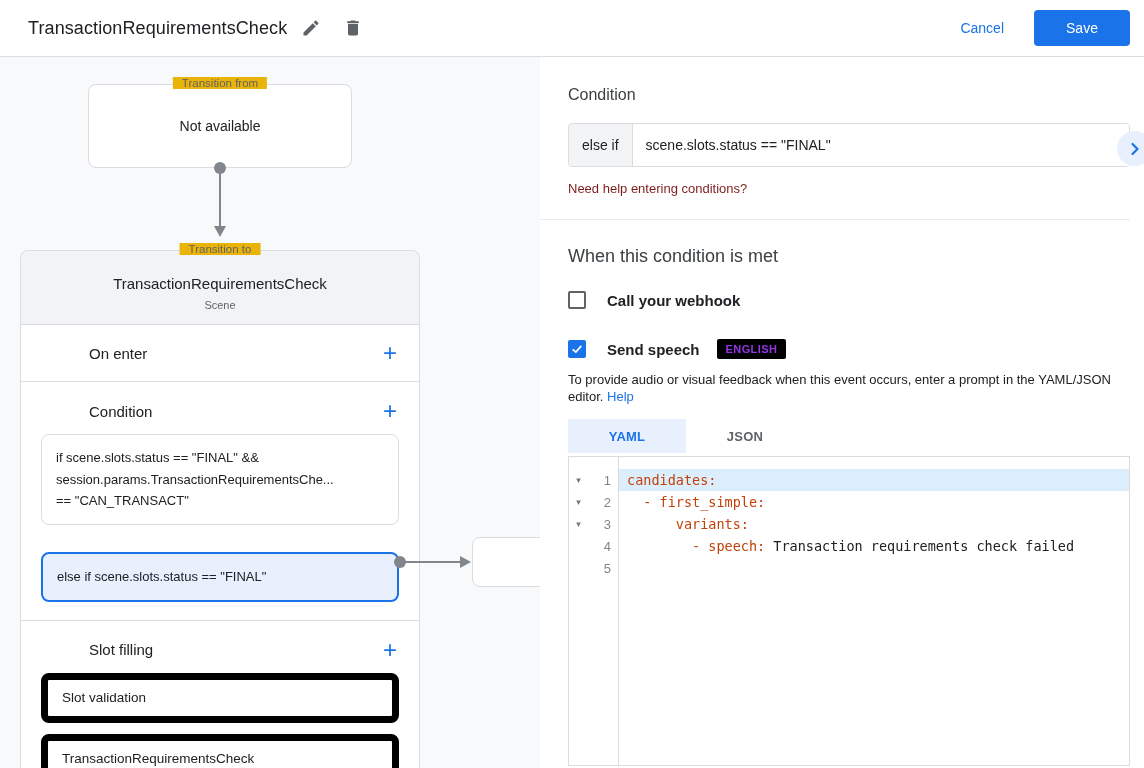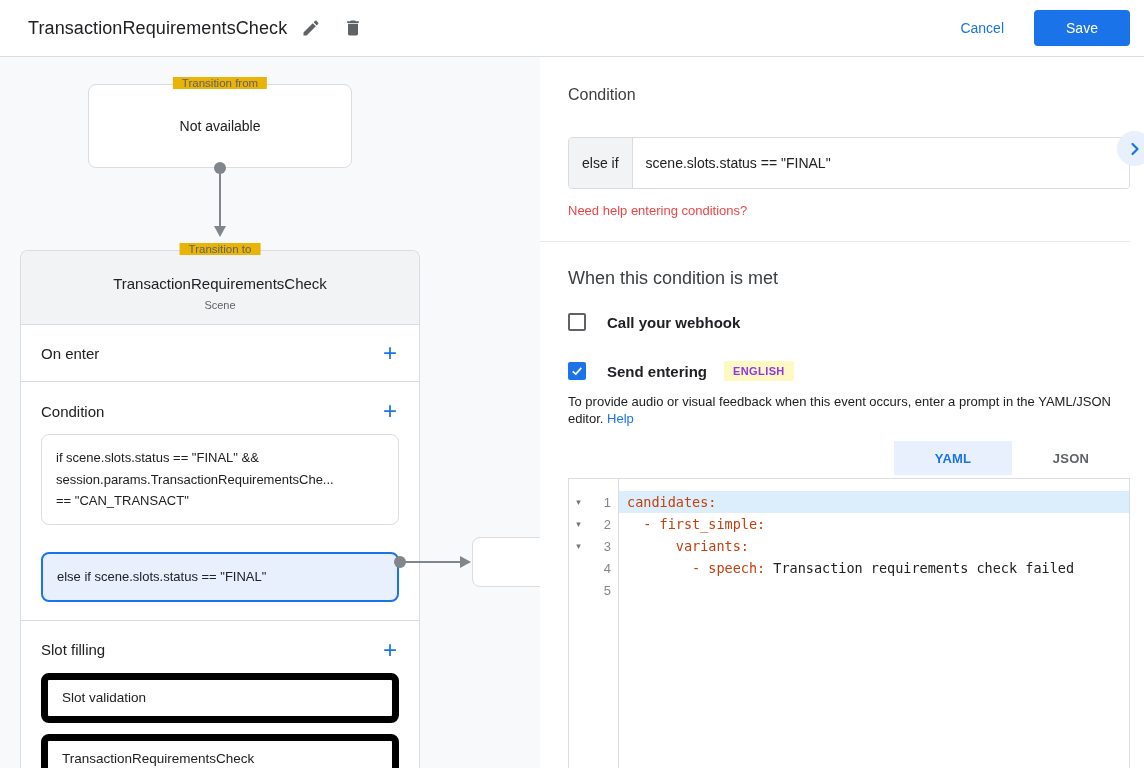--- a/index.html
+++ b/index.html
@@ -33,62 +33,62 @@
   .diagram-svg { position:absolute; left:0; top:0; width:540px; height:711px; z-index:3; pointer-events:none; }
 
   .scene-card { position:absolute; left:20px; top:193px; width:400px; height:518px; background:#fff;
                 border:1px solid #dadce0; border-bottom:none; border-radius:8px 8px 0 0; z-index:1; }
   .scene-header { background:#f1f3f4; border-bottom:1px solid #dadce0; border-radius:8px 8px 0 0;
                   text-align:center; padding:24px 16px 13px; }
   .scene-name { font-size:15px; color:#202124; }
   .scene-type { font-size:11px; color:#5f6368; margin-top:7px; }
   .card-row { display:flex; align-items:center; justify-content:space-between; height:57px;
               padding:0 20px; border-bottom:1px solid #dadce0; }
-  .row-label { font-size:15px; color:#202124; }
+  .row-label { font-size:15px; color:#202124;margin-left:48px; }
   .plus { color:#1a73e8; font-size:24px; font-weight:300; line-height:20px; cursor:pointer;
           background:none; border:none; padding:0 2px; }
   .card-section { padding:13px 20px 18px; border-bottom:1px solid #dadce0; }
   .section-head { display:flex; align-items:center; justify-content:space-between; height:32px; }
   .cond-box { background:#fff; border:1px solid #dadce0; border-radius:8px; padding:12px 14px;
               font-size:13px; line-height:21.5px; color:#202124; margin-top:7px; cursor:pointer; }
   .cond-box.selected { background:#e8f0fe; border:2px solid #1a73e8; margin-top:27px;
                        padding:0 14px; height:50px; display:flex; align-items:center; }
   .slot-box { background:#fff; border:7px solid #000000; border-radius:8px; height:50px; margin-top:7px;
               display:flex; align-items:center; padding:0 14px; font-size:13.5px; cursor:pointer; }
   .slot-box + .slot-box { margin-top:11px; }
   .target-box { position:absolute; left:472px; top:480px; width:110px; height:50px; background:#fff;
                 border:1px solid #dadce0; border-radius:8px; z-index:2; }
 
   
   .panel { position:relative; flex:1; background:#fff; overflow:hidden; padding:0 0 0 28px; }
   .panel-inner { width:562px; }
   .panel-h1 { font-size:16px; color:#3c4043; padding-top:29px; }
   .expand-btn { position:absolute; top:74px; right:-8px; width:35px; height:35px; border-radius:50%;
                 background:#e8f0fe; border:none; cursor:pointer; display:flex; align-items:center; justify-content:center; }
-  .cond-input-group { display:flex; margin-top:33px; border:1px solid #dadce0; border-radius:4px;
-                      height:52px; overflow:hidden; background:#fff; }
+  .cond-input-group { display:flex; margin-top:19px; border:1px solid #dadce0; border-radius:4px;
+                      height:44px; overflow:hidden; background:#fff; }
   .cond-prefix { background:#f1f3f4; border-right:1px solid #dadce0; display:flex; align-items:center;
                  padding:0 13px; font-size:14px; color:#202124; }
   .cond-input { flex:1; border:none; outline:none; font-size:14px; color:#202124; padding:0 13px;
                 font-family:"Liberation Sans", sans-serif; background:#fff; }
-  .help-link { display:inline-block; margin-top:14px; color:#ef4444; font-size:13px; text-decoration:none; cursor:pointer; }
+  .help-link { display:inline-block; margin-top:14px; color:#7f1d1d; font-size:13px; text-decoration:none; cursor:pointer; }
   .panel-divider { border-bottom:1px solid #e8eaed; margin:22px 0 0 -28px; }
 
   .panel-h2 { font-size:18px; color:#3c4043; margin-top:26px; }
   .check-row { display:flex; align-items:center; margin-top:24px; }
   .check-row + .check-row { margin-top:30px; }
   .checkbox { width:18px; height:18px; border:2px solid #5f6368; border-radius:2px; flex:0 0 18px; cursor:pointer; }
   .checkbox.checked { border-color:#1a73e8; background:#1a73e8; display:flex; align-items:center; justify-content:center; }
   .check-label { font-size:15px; font-weight:700; color:#202124; margin-left:21px; }
-  .lang-badge { margin-left:17px; background:#fef9c3; color:#9334e6; font-size:11px; font-weight:700;
+  .lang-badge { margin-left:17px; background:#000000; color:#9334e6; font-size:11px; font-weight:700;
                 letter-spacing:0.4px; padding:4px 9px; border-radius:2px; }
   .desc { margin-top:12px; font-size:13px; line-height:17px; color:#202124; max-width:575px; }
   .desc a { color:#1a73e8; text-decoration:none; cursor:pointer; }
 
-  .tabs { display:flex; margin-top:14px;justify-content:flex-end; }
+  .tabs { display:flex; margin-top:14px; }
   .tab { width:118px; height:34px; display:flex; align-items:center; justify-content:center;
          font-size:13px; font-weight:600; letter-spacing:0.25px; color:#5f6368; cursor:pointer; }
   .tab.active { background:#e8f0fe; color:#1a73e8; }
 
   .editor { display:flex; margin-top:3px; border:1px solid #dadce0; height:310px; background:#fff; }
   .gutter { flex:0 0 50px; border-right:1px solid #dadce0; padding-top:12px; }
   .gutter-row { display:flex; height:22px; align-items:center; }
   .fold { width:19px; text-align:center; font-size:9px; color:#757575; cursor:pointer; }
   .lnum { flex:1; text-align:right; padding-right:7px; font-size:13px; color:#80868b;
           font-family:"Liberation Sans", sans-serif; }
@@ -208,21 +208,21 @@
           <span class="checkbox"></span>
           <span class="check-label">Call your webhook</span>
         </div>
 
         <div class="check-row">
           <span class="checkbox checked">
             <svg width="14" height="14" viewBox="0 0 18 18">
               <polyline points="3.5,9.5 7.5,13 14.5,5" fill="none" stroke="#fff" stroke-width="2.2"></polyline>
             </svg>
           </span>
-          <span class="check-label">Send entering</span>
+          <span class="check-label">Send speech</span>
           <span class="lang-badge">ENGLISH</span>
         </div>
 
         <div class="desc"><span>To provide audio or visual feedback when this event occurs, enter a prompt in the YAML/JSON editor. </span><a>Help</a></div>
 
         <div class="tabs">
           <div class="tab active">YAML</div>
           <div class="tab">JSON</div>
         </div>
 

